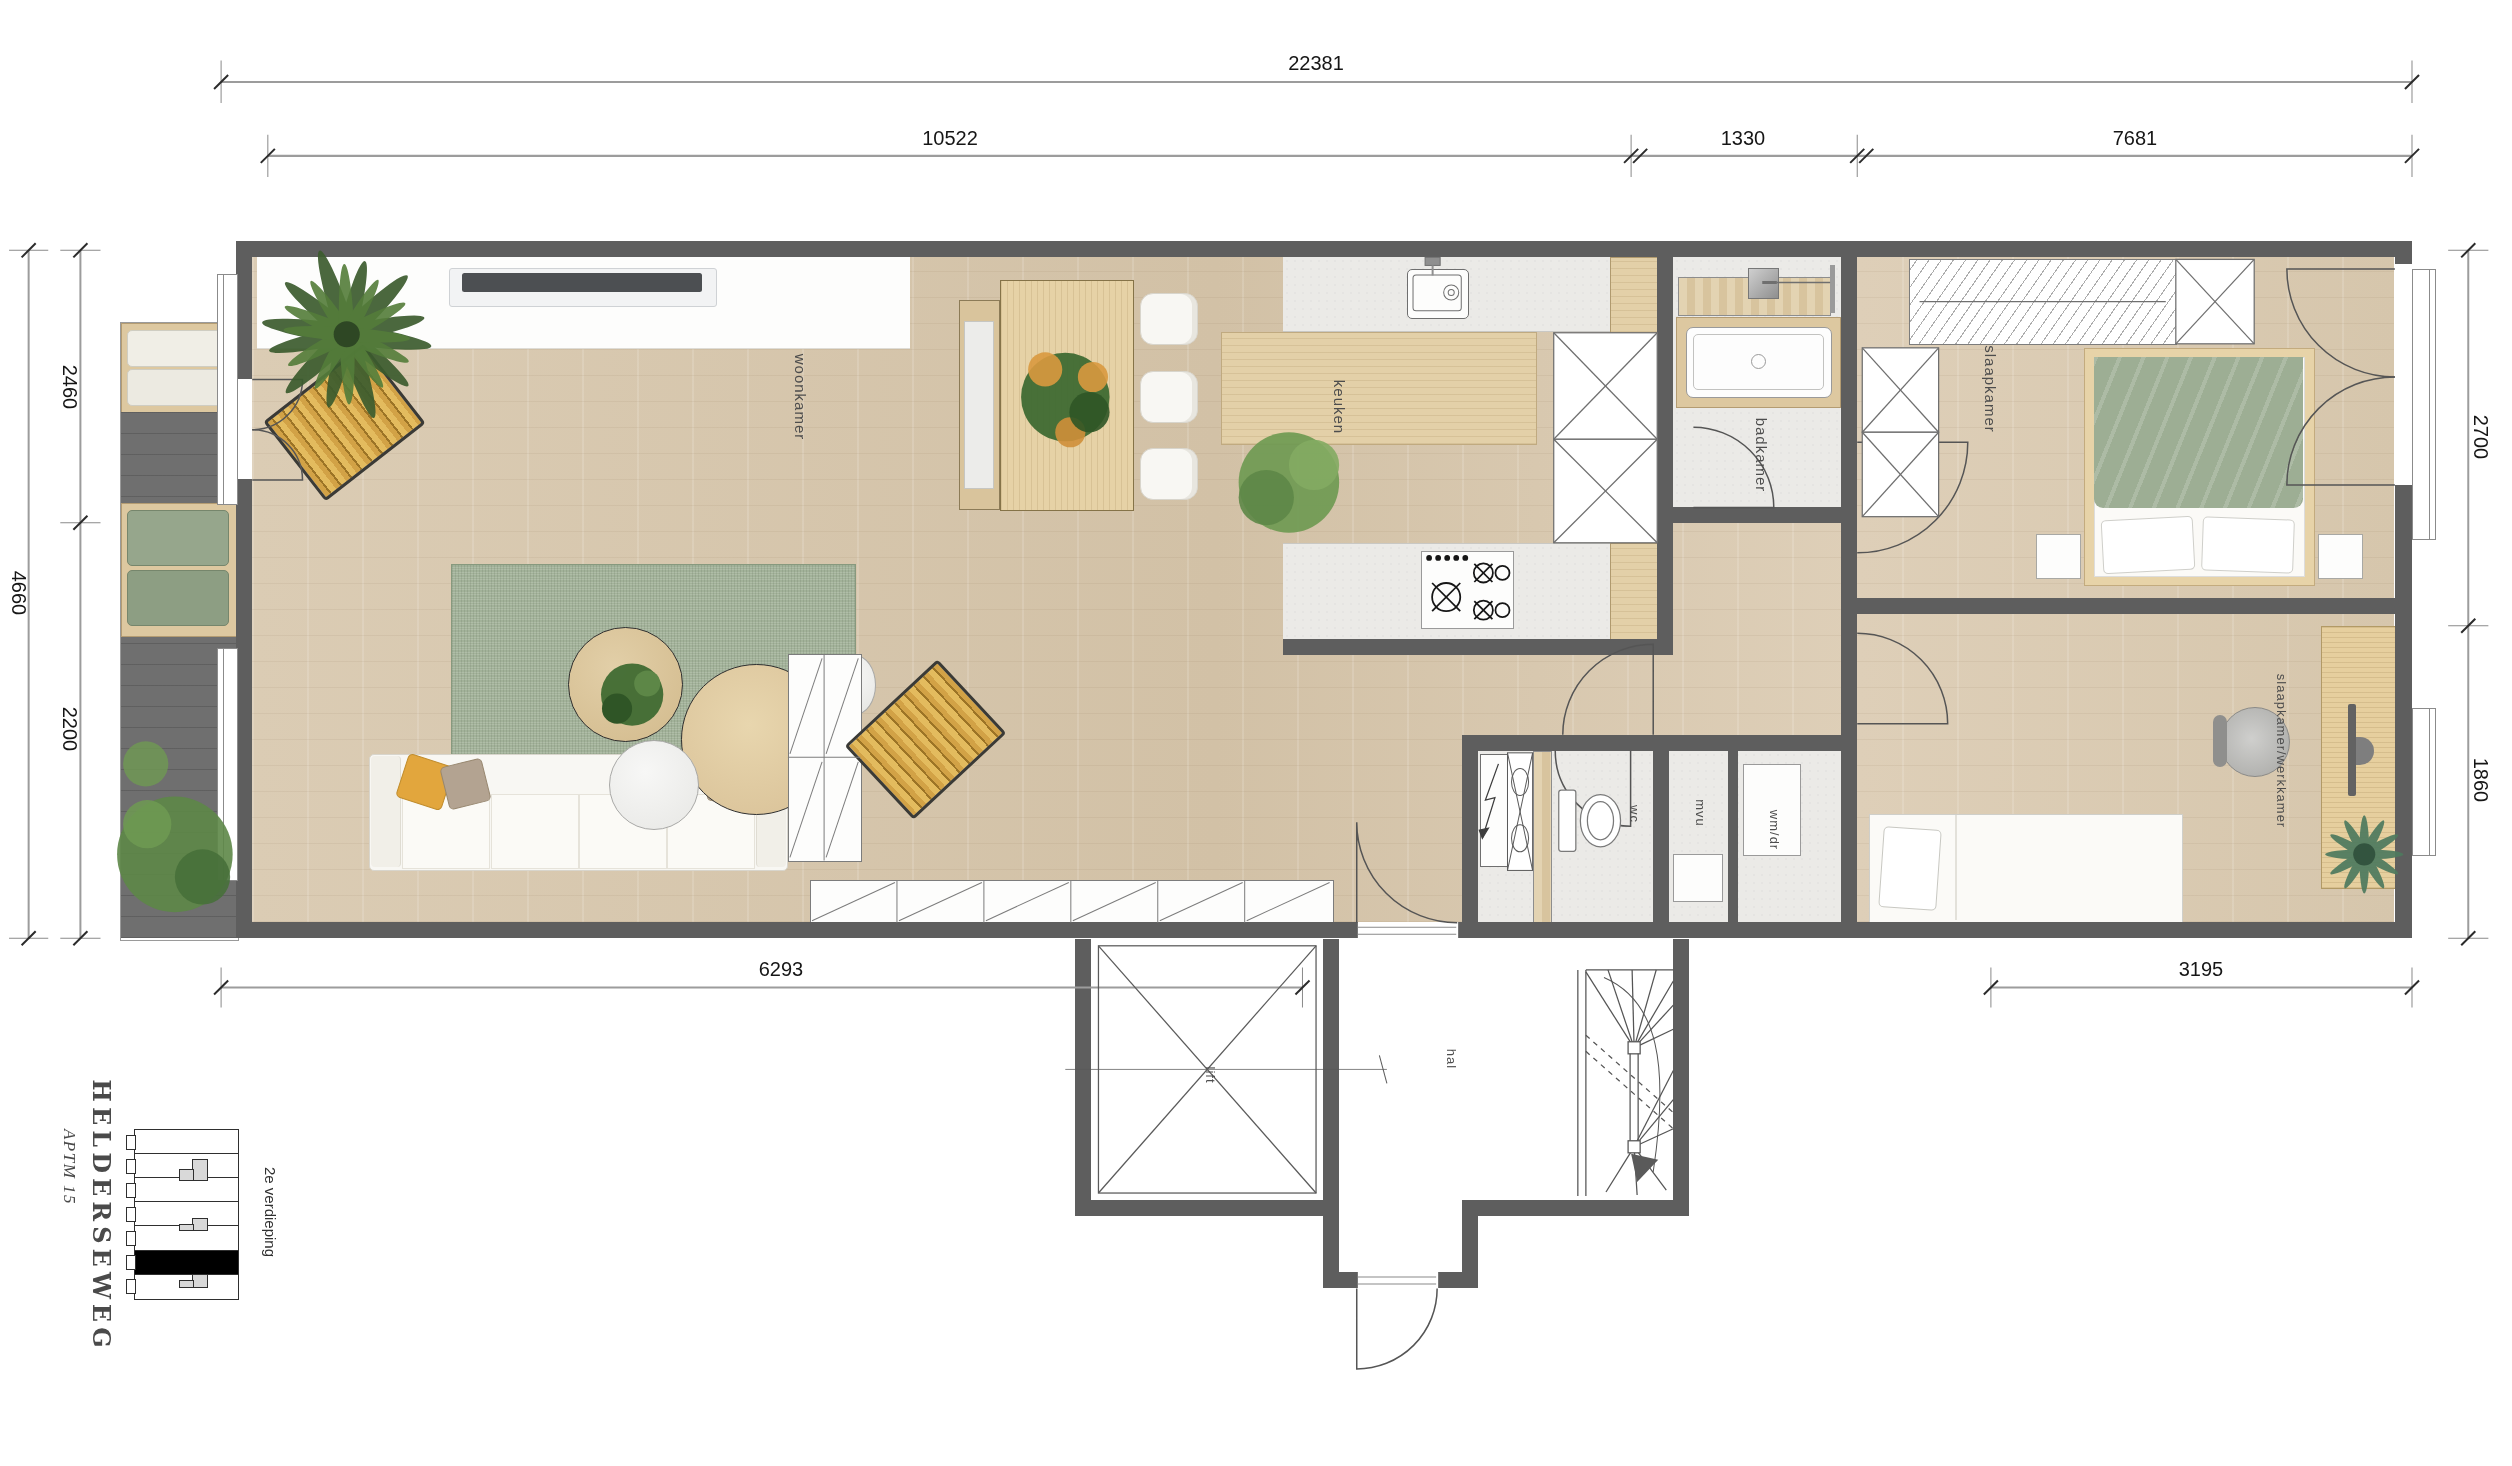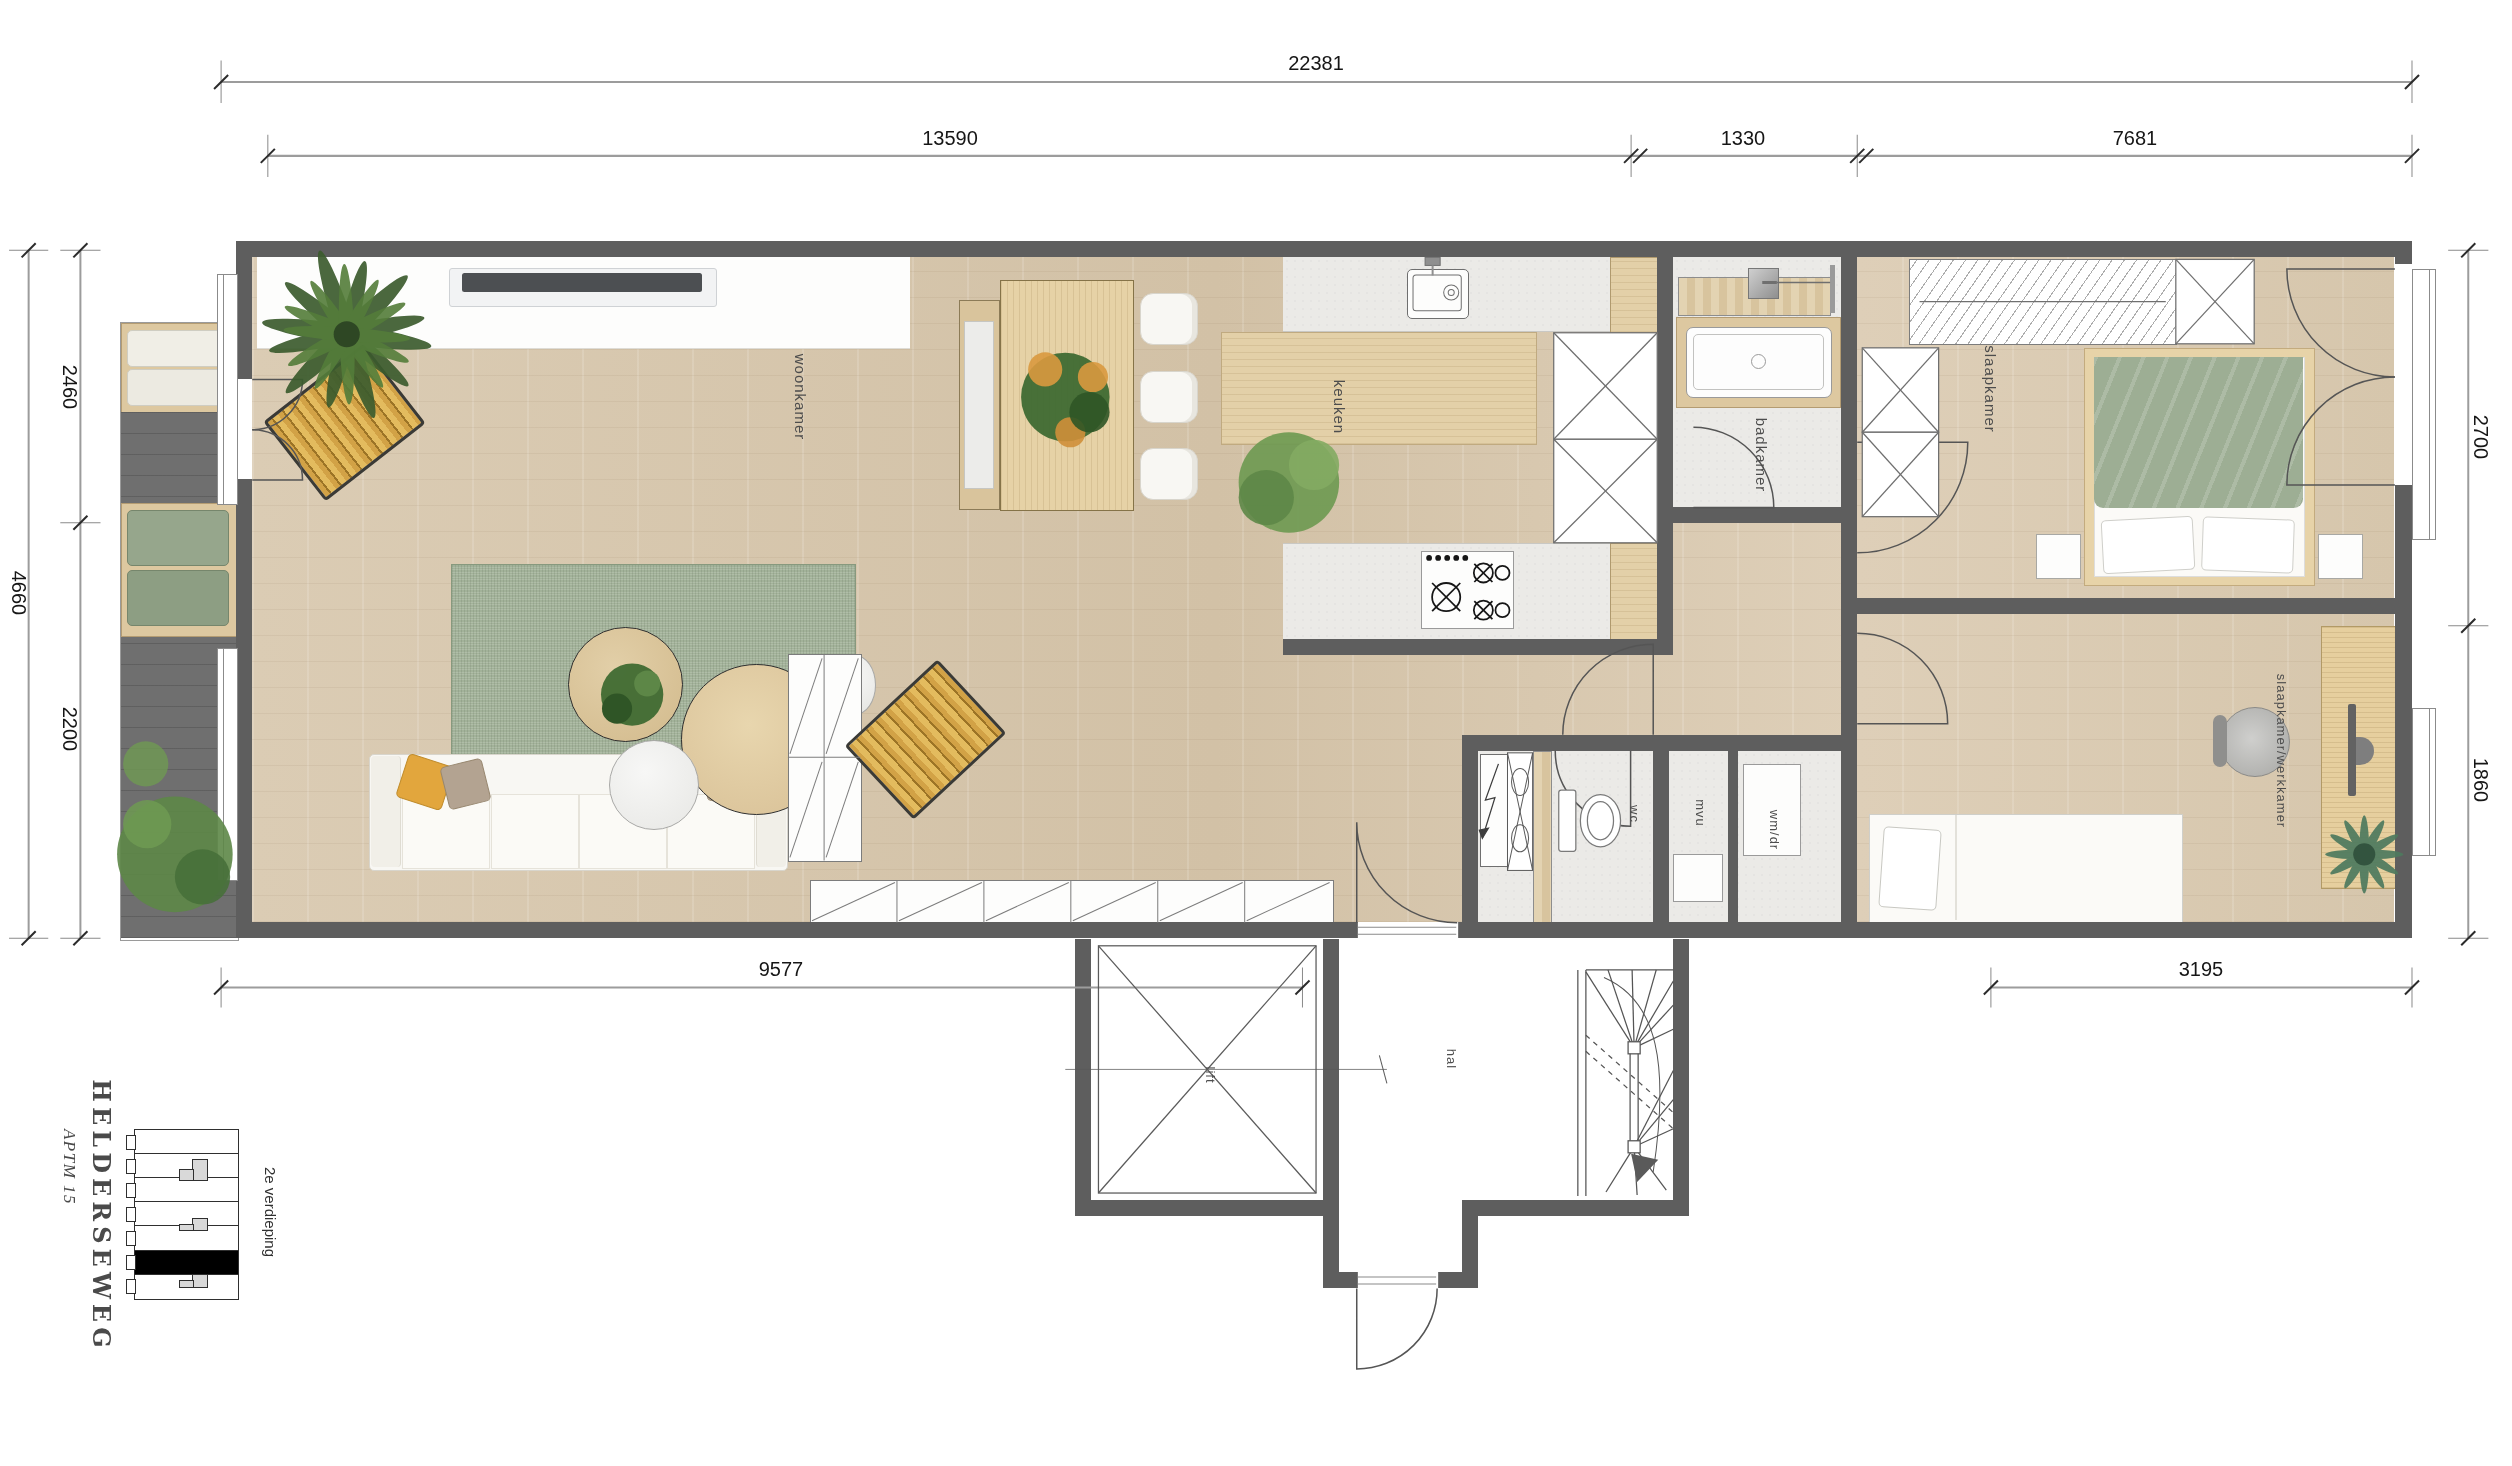--- a/index.html
+++ b/index.html
@@ -454,29 +454,29 @@
             <ellipse rx="78" ry="10" transform="rotate(90)"></ellipse>
           <ellipse rx="78" ry="10" transform="rotate(120)"></ellipse>
             <ellipse rx="78" ry="10" transform="rotate(150)"></ellipse>
         </g>
         <circle r="22" fill="#33543f"></circle>
       </g>
     </g>
   </svg>
 
   <div class="dim" style="left:1316px;top:75px;">22381</div>
-  <div class="dim" style="left:950px;top:150px;">13590</div>
+  <div class="dim" style="left:950px;top:150px;">10522</div>
   <div class="dim" style="left:1743px;top:150px;">1330</div>
   <div class="dim" style="left:2135px;top:150px;">7681</div>
   <div class="dimv" style="left:18px;top:593px;">4660</div>
   <div class="dimv" style="left:69px;top:387px;">2460</div>
   <div class="dimv" style="left:69px;top:729px;">2200</div>
   <div class="dimv" style="left:2480px;top:437px;">2700</div>
   <div class="dimv" style="left:2480px;top:780px;">1860</div>
-  <div class="dim" style="left:781px;top:981px;">9577</div>
+  <div class="dim" style="left:781px;top:981px;">6293</div>
   <div class="dim" style="left:2201px;top:981px;">3195</div>
 
   <div class="rlabel" style="left:800px;top:397px;">woonkamer</div>
   <div class="rlabel" style="left:1339px;top:407px;">keuken</div>
   <div class="rlabel" style="left:1761px;top:455px;">badkamer</div>
   <div class="rlabel" style="left:1990px;top:389px;">slaapkamer</div>
   <div class="rlabel sm" style="left:1634px;top:814px;">wc</div>
   <div class="rlabel sm" style="left:1700px;top:813px;">mvu</div>
   <div class="rlabel sm" style="left:1774px;top:830px;">wm/dr</div>
   <div class="rlabel sm" style="left:2281px;top:751px;">slaapkamer/werkkamer</div>

